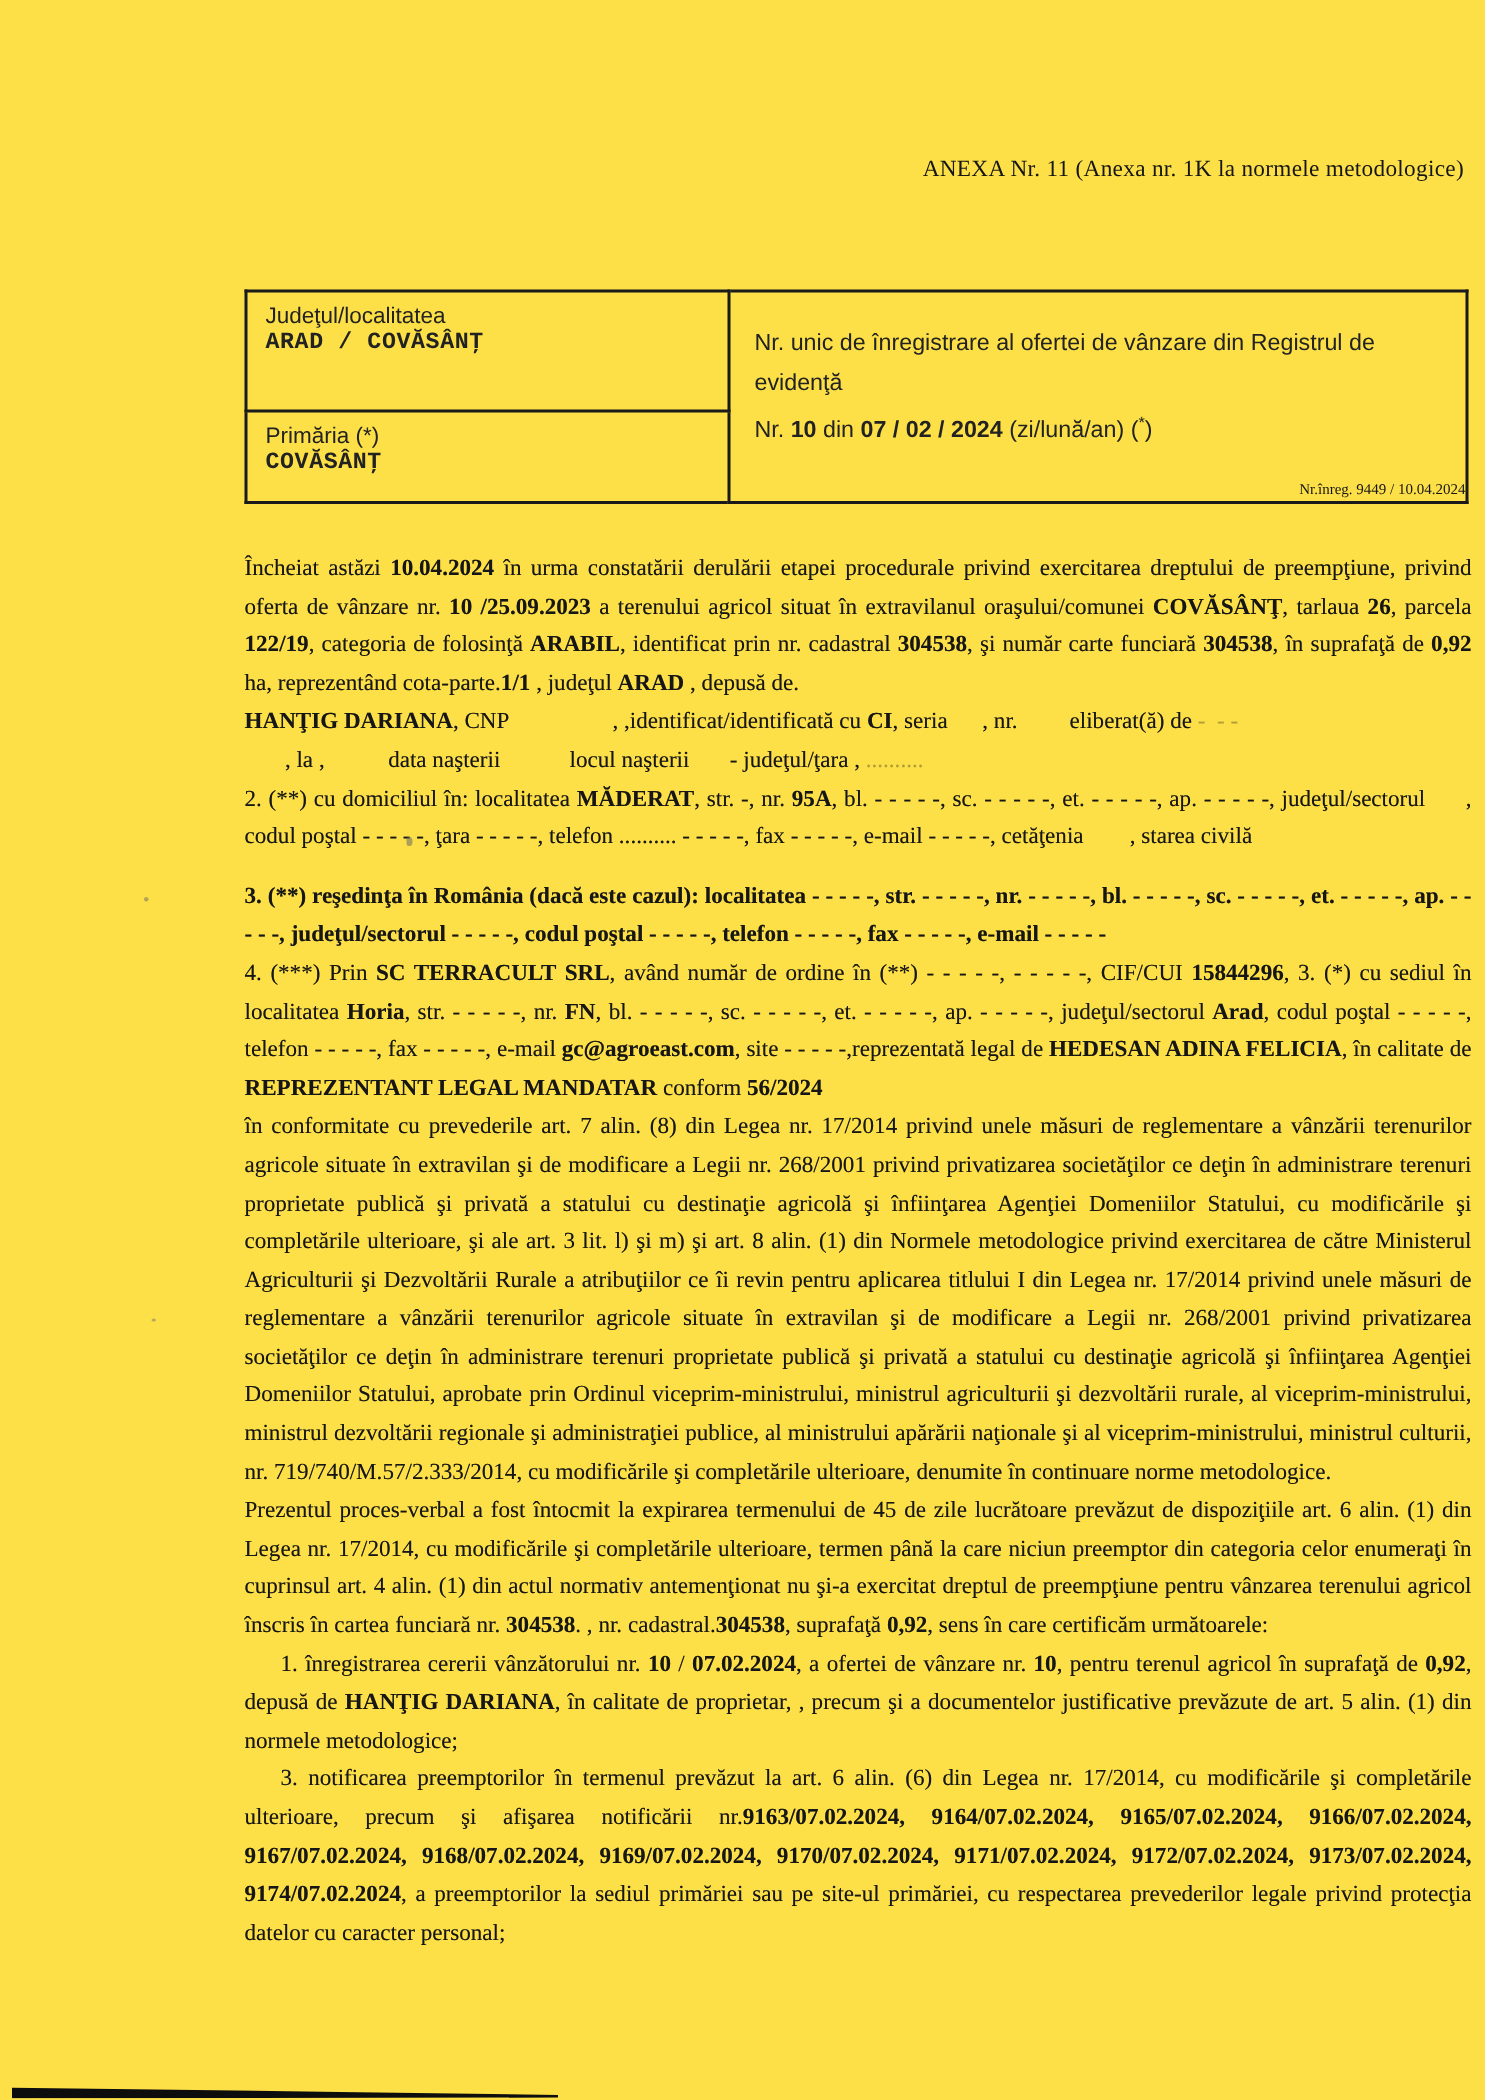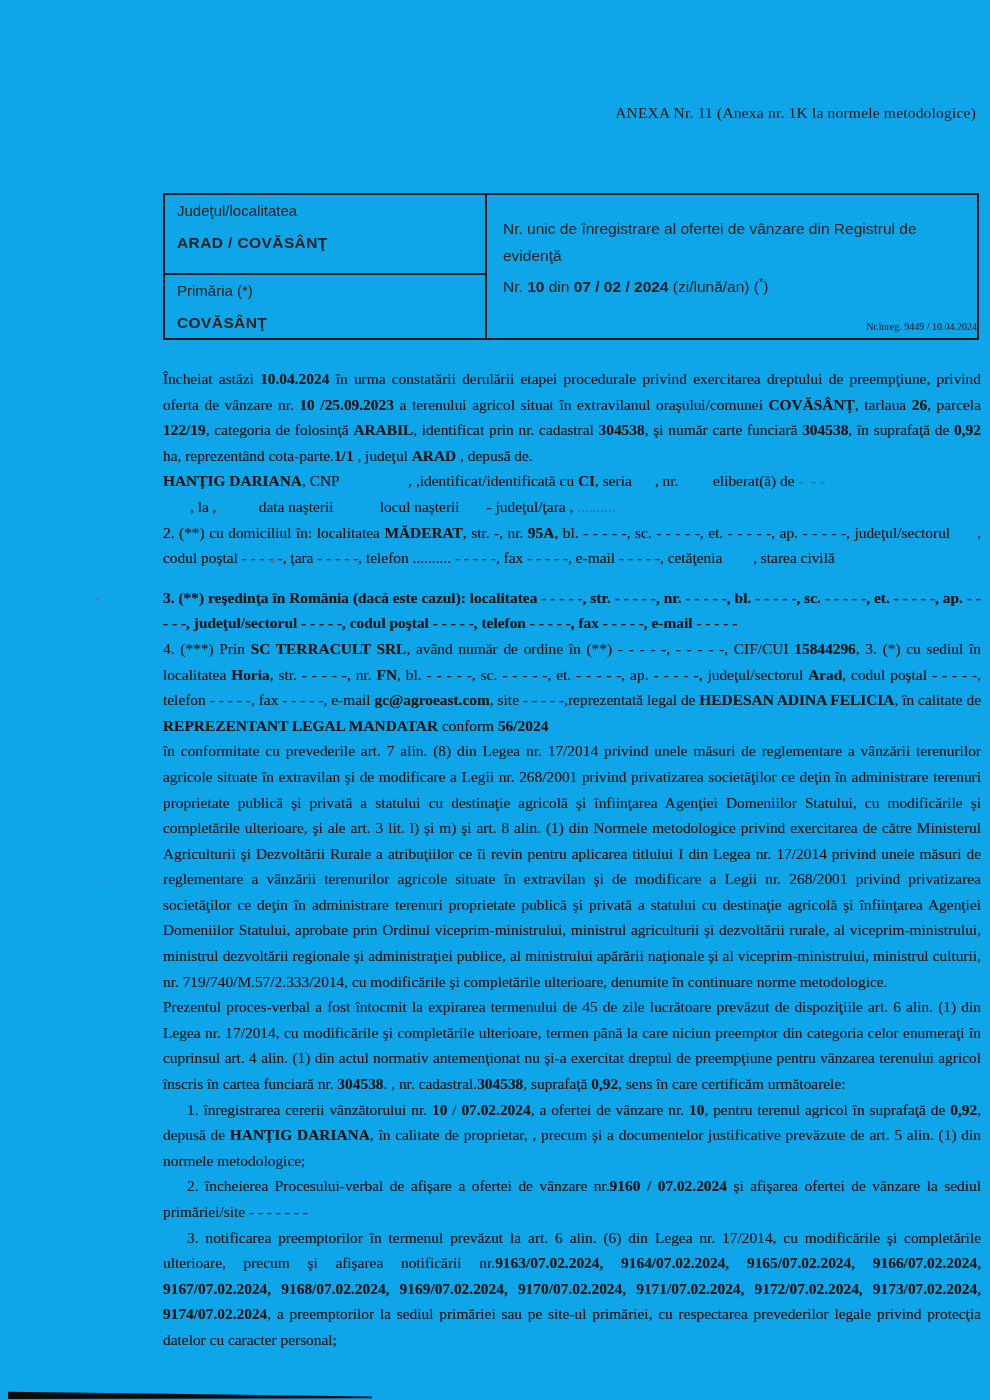--- a/index.html
+++ b/index.html
@@ -1,20 +1,20 @@
 <!DOCTYPE html>
 <html><head>
 <meta charset="utf-8">
 <style>
   * { margin:0; padding:0; box-sizing:border-box; }
   html,body { background:#ffffff; }
   .page {
     position:relative;
     width:990px; height:1400px;
-    background:#0ea5e9;
+    background:#fde047;
     color:#1b1b1b;
     font-family:"Liberation Serif", serif;
     overflow:hidden;
   }
   .annex {
     position:absolute; top:104px; right:14px;
     font-size:15.5px; letter-spacing:.2px;
     color:#161616;
   }
   .doc-title {
@@ -33,21 +33,21 @@
     color:#222;
   }
   table.head-table td {
     border:2px solid #1a1a1a;
     vertical-align:top;
   }
   td.left-cell { width:322px; padding:7px 10px 6px 12px; }
   td.left-cell.r1 { height:80px; }
   td.left-cell.r2 { height:61px; }
   .cell-label { font-size:15px; }
-  .cell-value { font-size:15.5px; font-weight:bold; margin-top:15px; letter-spacing:.4px; }
+  .cell-value { font-size:15.5px; font-weight:bold; margin-top:0; letter-spacing:.4px;font-family:Liberation Mono, monospace; }
   td.right-cell { padding:20px 14px 8px 16px; }
   .reg-label { font-size:15.5px; line-height:27px; max-width:470px; }
   .reg-line { font-size:15.5px; margin-top:7px; }
   .reg-line .b { font-weight:bold; }
   .reg-line sup { font-size:11px; }
   .regnote {
     position:absolute; top:321px; right:13px;
     font-size:10px; color:#151515;
   }
   .body {
@@ -107,21 +107,20 @@
 
   <div class="body">
       <p class="para"><span>Încheiat astăzi </span><span class="b">10.04.2024</span><span> în urma constatării derulării etapei procedurale privind exercitarea dreptului de preempţiune, privind oferta de vânzare nr. </span><span class="b">10 /25.09.2023</span><span> a terenului agricol situat în extravilanul oraşului/comunei </span><span class="b">COVĂSÂNŢ</span><span>, tarlaua </span><span class="b">26</span><span>, parcela </span><span class="b">122/19</span><span>, categoria de folosinţă </span><span class="b">ARABIL</span><span>, identificat prin nr. cadastral </span><span class="b">304538</span><span>, şi număr carte funciară </span><span class="b">304538</span><span>, în suprafaţă de </span><span class="b">0,92</span><span> ha, reprezentând cota-parte.</span><span class="b">1/1</span><span> , judeţul </span><span class="b">ARAD</span><span> , depusă de.</span></p>
       <p class="para no-justify"><span class="b">HANŢIG DARIANA</span><span>, CNP &nbsp;&nbsp;&nbsp;&nbsp;&nbsp;&nbsp;&nbsp;&nbsp;&nbsp;&nbsp;&nbsp;&nbsp;&nbsp;&nbsp;&nbsp;&nbsp; , ,identificat/identificată cu </span><span class="b">CI</span><span>, seria &nbsp;&nbsp;&nbsp;&nbsp; , nr. &nbsp;&nbsp;&nbsp;&nbsp;&nbsp;&nbsp;&nbsp; eliberat(ă) de </span><span class="faint">-&nbsp;&nbsp;- -</span><br><span>&nbsp;&nbsp;&nbsp;&nbsp;&nbsp;&nbsp;&nbsp;, la ,&nbsp;&nbsp;&nbsp;&nbsp;&nbsp;&nbsp;&nbsp;&nbsp;&nbsp;&nbsp; data naşterii &nbsp;&nbsp;&nbsp;&nbsp;&nbsp;&nbsp;&nbsp;&nbsp;&nbsp;&nbsp; locul naşterii &nbsp;&nbsp;&nbsp;&nbsp;&nbsp; - judeţul/ţara , </span><span class="faint">..........</span></p>
       <p class="para"><span>2. (**) cu domiciliul în: localitatea </span><span class="b">MĂDERAT</span><span>, str. -, nr. </span><span class="b">95A</span><span>, bl. - - - - -, sc. - - - - -, et. - - - - -, ap. - - - - -, judeţul/sectorul &nbsp;&nbsp;&nbsp;&nbsp; , codul poştal - - - - -, ţara - - - - -, telefon .......... - - - - -, fax - - - - -, e-mail - - - - -, cetăţenia &nbsp;&nbsp;&nbsp;&nbsp;&nbsp;&nbsp; , starea civilă</span></p>
       <p class="para gap-top"><span>3. (**) reşedinţa în România (dacă este cazul): localitatea - - - - -, str. - - - - -, nr. - - - - -, bl. - - - - -, sc. - - - - -, et. - - - - -, ap. - - - - -, judeţul/sectorul - - - - -, codul poştal - - - - -, telefon - - - - -, fax - - - - -, e-mail - - - - -</span></p>
       <p class="para"><span>4. (***) Prin </span><span class="b">SC TERRACULT SRL</span><span>, având număr de ordine în (**) - - - - -, - - - - -, CIF/CUI </span><span class="b">15844296</span><span>, 3. (*) cu sediul în localitatea </span><span class="b">Horia</span><span>, str. - - - - -, nr. </span><span class="b">FN</span><span>, bl. - - - - -, sc. - - - - -, et. - - - - -, ap. - - - - -, judeţul/sectorul </span><span class="b">Arad</span><span>, codul poştal - - - - -, telefon - - - - -, fax - - - - -, e-mail </span><span class="b">gc@agroeast.com</span><span>, site - - - - -,reprezentată legal de </span><span class="b">HEDESAN ADINA FELICIA</span><span>, în calitate de </span><span class="b">REPREZENTANT LEGAL MANDATAR</span><span> conform </span><span class="b">56/2024</span></p>
       <p class="para"><span>în conformitate cu prevederile art. 7 alin. (8) din Legea nr. 17/2014 privind unele măsuri de reglementare a vânzării terenurilor agricole situate în extravilan şi de modificare a Legii nr. 268/2001 privind privatizarea societăţilor ce deţin în administrare terenuri proprietate publică şi privată a statului cu destinaţie agricolă şi înfiinţarea Agenţiei Domeniilor Statului, cu modificările şi completările ulterioare, şi ale art. 3 lit. l) şi m) şi art. 8 alin. (1) din Normele metodologice privind exercitarea de către Ministerul Agriculturii şi Dezvoltării Rurale a atribuţiilor ce îi revin pentru aplicarea titlului I din Legea nr. 17/2014 privind unele măsuri de reglementare a vânzării terenurilor agricole situate în extravilan şi de modificare a Legii nr. 268/2001 privind privatizarea societăţilor ce deţin în administrare terenuri proprietate publică şi privată a statului cu destinaţie agricolă şi înfiinţarea Agenţiei Domeniilor Statului, aprobate prin Ordinul viceprim-ministrului, ministrul agriculturii şi dezvoltării rurale, al viceprim-ministrului, ministrul dezvoltării regionale şi administraţiei publice, al ministrului apărării naţionale şi al viceprim-ministrului, ministrul culturii, nr. 719/740/M.57/2.333/2014, cu modificările şi completările ulterioare, denumite în continuare norme metodologice.</span></p>
       <p class="para"><span>Prezentul proces-verbal a fost întocmit la expirarea termenului de 45 de zile lucrătoare prevăzut de dispoziţiile art. 6 alin. (1) din Legea nr. 17/2014, cu modificările şi completările ulterioare, termen până la care niciun preemptor din categoria celor enumeraţi în cuprinsul art. 4 alin. (1) din actul normativ antemenţionat nu şi-a exercitat dreptul de preempţiune pentru vânzarea terenului agricol înscris în cartea funciară nr. </span><span class="b">304538</span><span>. , nr. cadastral.</span><span class="b">304538</span><span>, suprafaţă </span><span class="b">0,92</span><span>, sens în care certificăm următoarele:</span></p>
       <p class="para indent"><span>1. înregistrarea cererii vânzătorului nr. </span><span class="b">10</span><span> / </span><span class="b">07.02.2024</span><span>, a ofertei de vânzare nr. </span><span class="b">10</span><span>, pentru terenul agricol în suprafaţă de </span><span class="b">0,92</span><span>, depusă de </span><span class="b">HANŢIG DARIANA</span><span>, în calitate de proprietar, , precum şi a documentelor justificative prevăzute de art. 5 alin. (1) din normele metodologice;</span></p>
-      <p class="para indent"><span>2. încheierea Procesului-verbal de afişare a ofertei de vânzare nr.</span><span class="b">9160 / 07.02.2024</span><span> şi afişarea ofertei de vânzare la sediul primăriei/site - - - - - - -</span></p>
       <p class="para indent"><span>3. notificarea preemptorilor în termenul prevăzut la art. 6 alin. (6) din Legea nr. 17/2014, cu modificările şi completările ulterioare, precum şi afişarea notificării nr.</span><span class="b">9163/07.02.2024, 9164/07.02.2024, 9165/07.02.2024, 9166/07.02.2024, 9167/07.02.2024, 9168/07.02.2024, 9169/07.02.2024, 9170/07.02.2024, 9171/07.02.2024, 9172/07.02.2024, 9173/07.02.2024, 9174/07.02.2024</span><span>, a preemptorilor la sediul primăriei sau pe site-ul primăriei, cu respectarea prevederilor legale privind protecţia datelor cu caracter personal;</span></p>
     </div>
 
   <div class="speck s1"></div>
   <div class="speck s2"></div>
   <div class="speck s3"></div>
   <div class="scan-bar"></div>
 
 </div>
 

